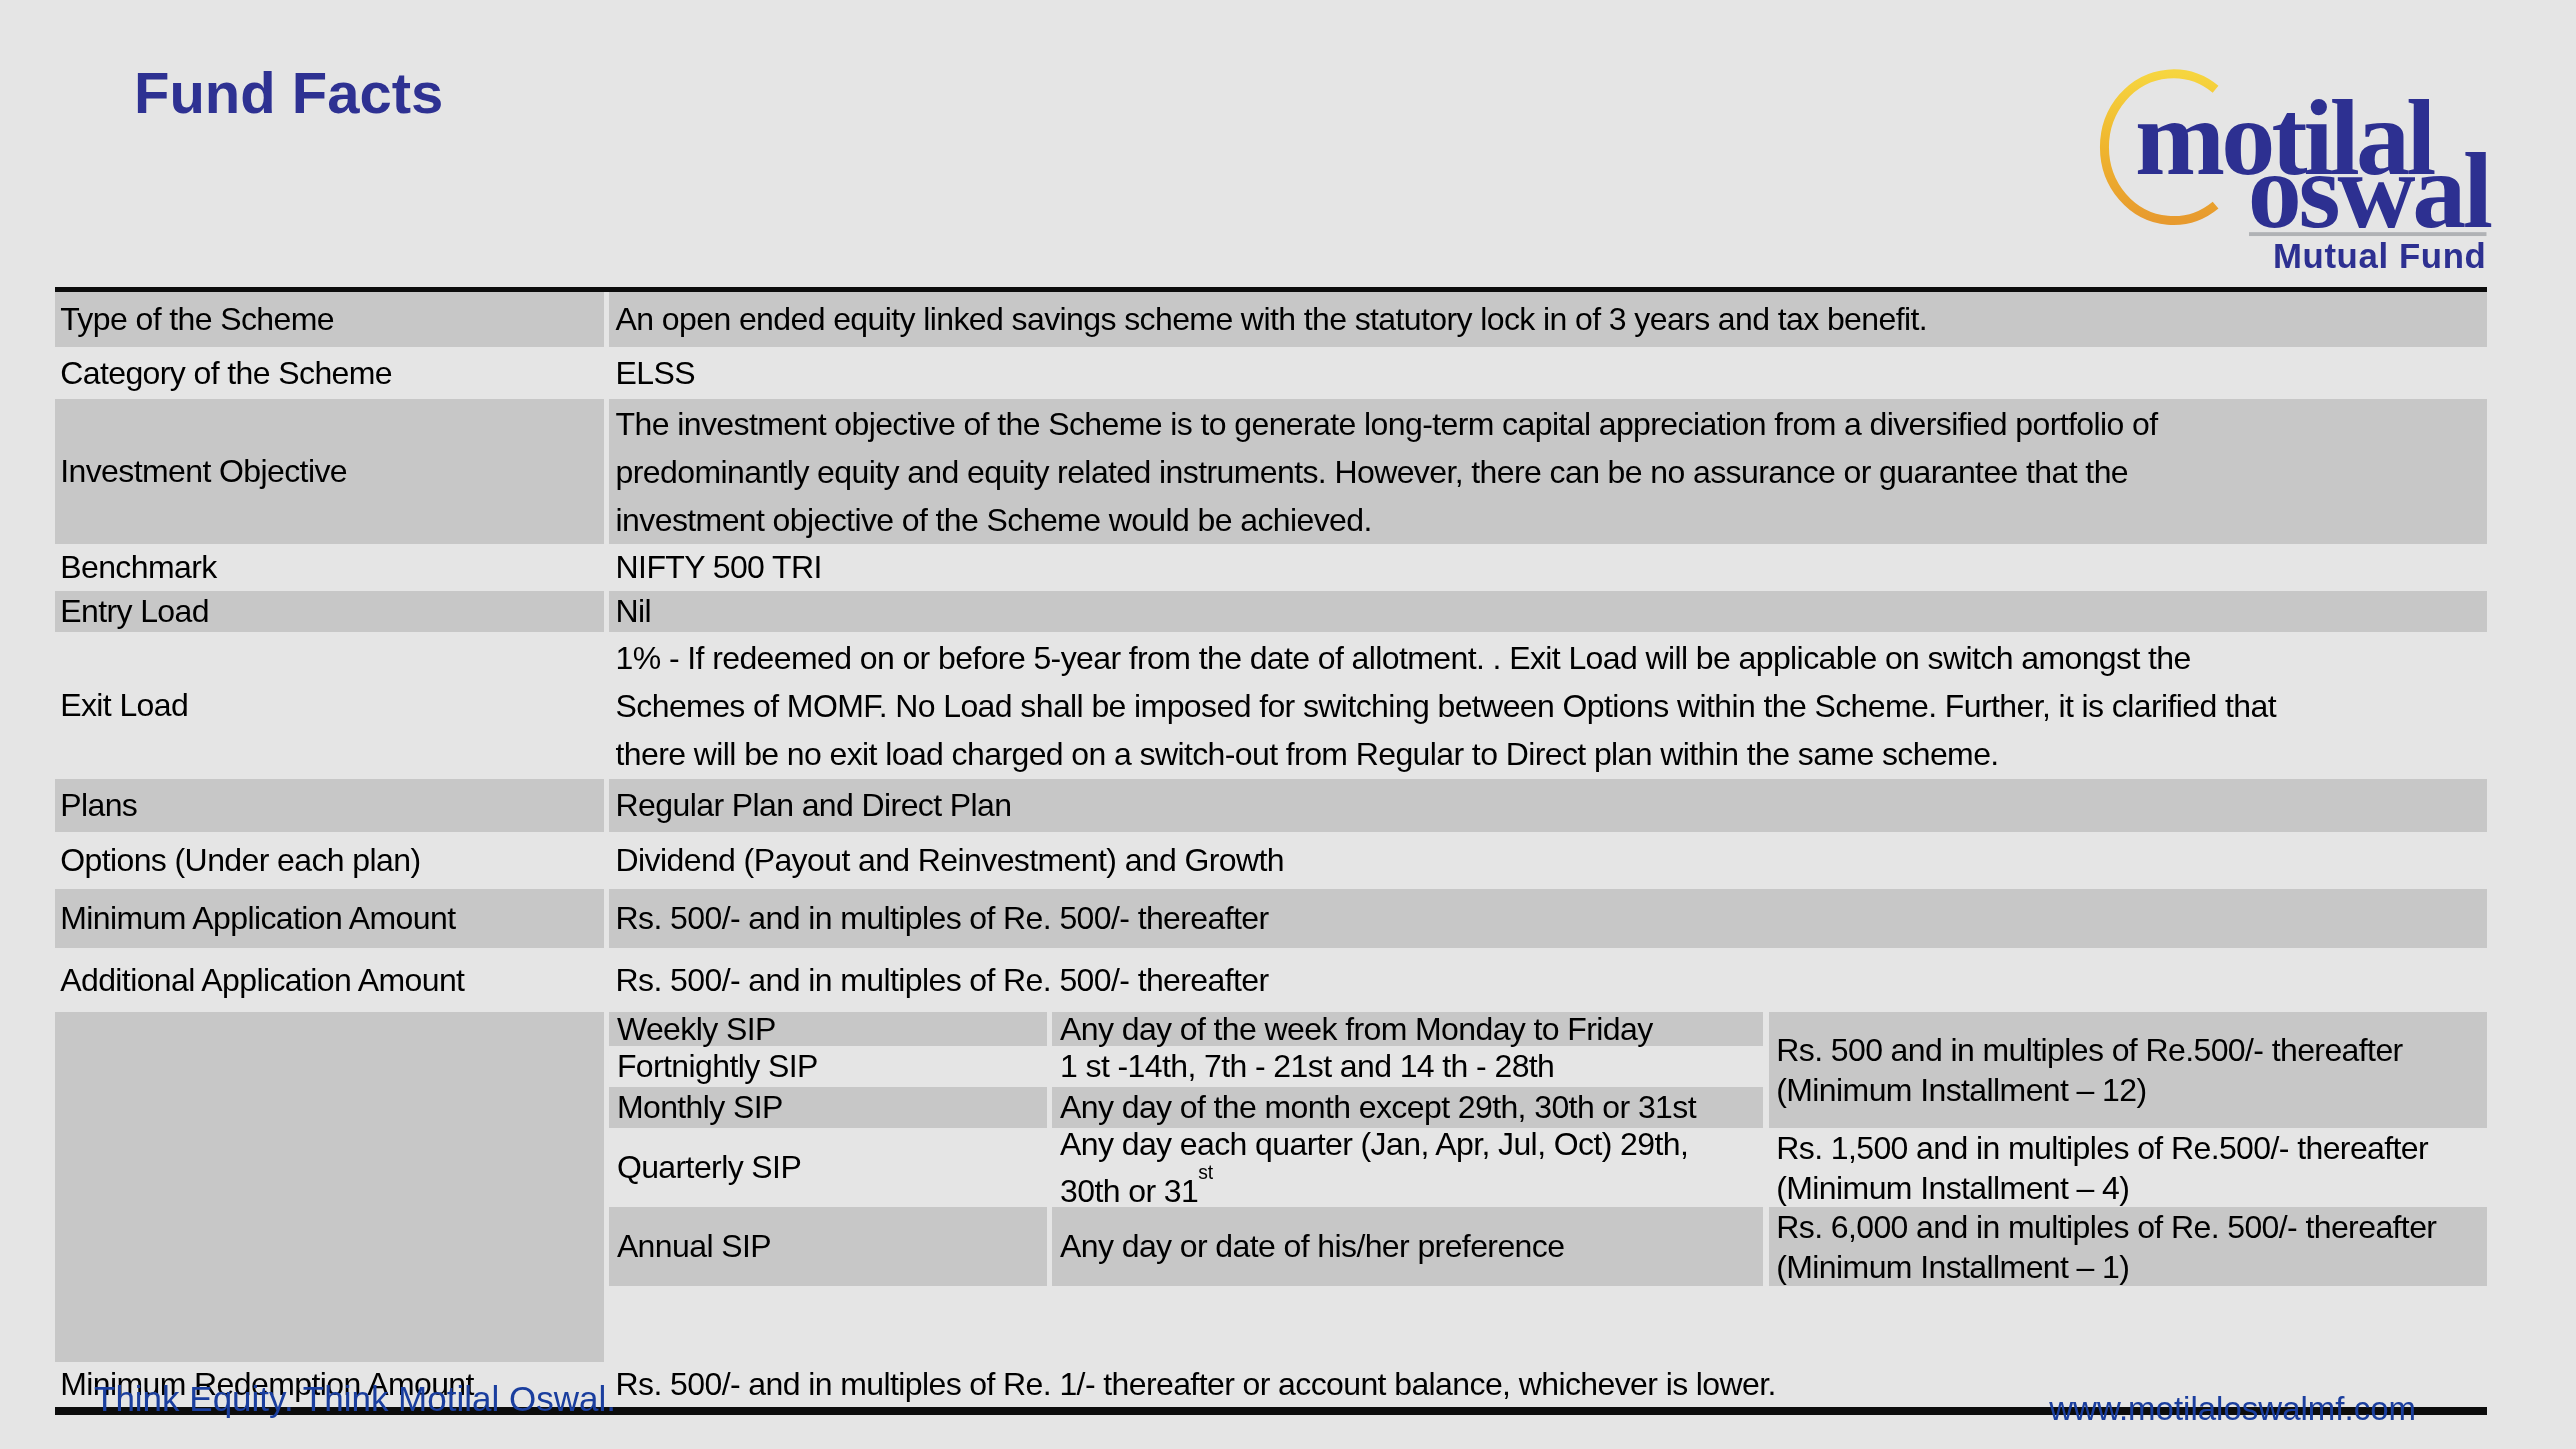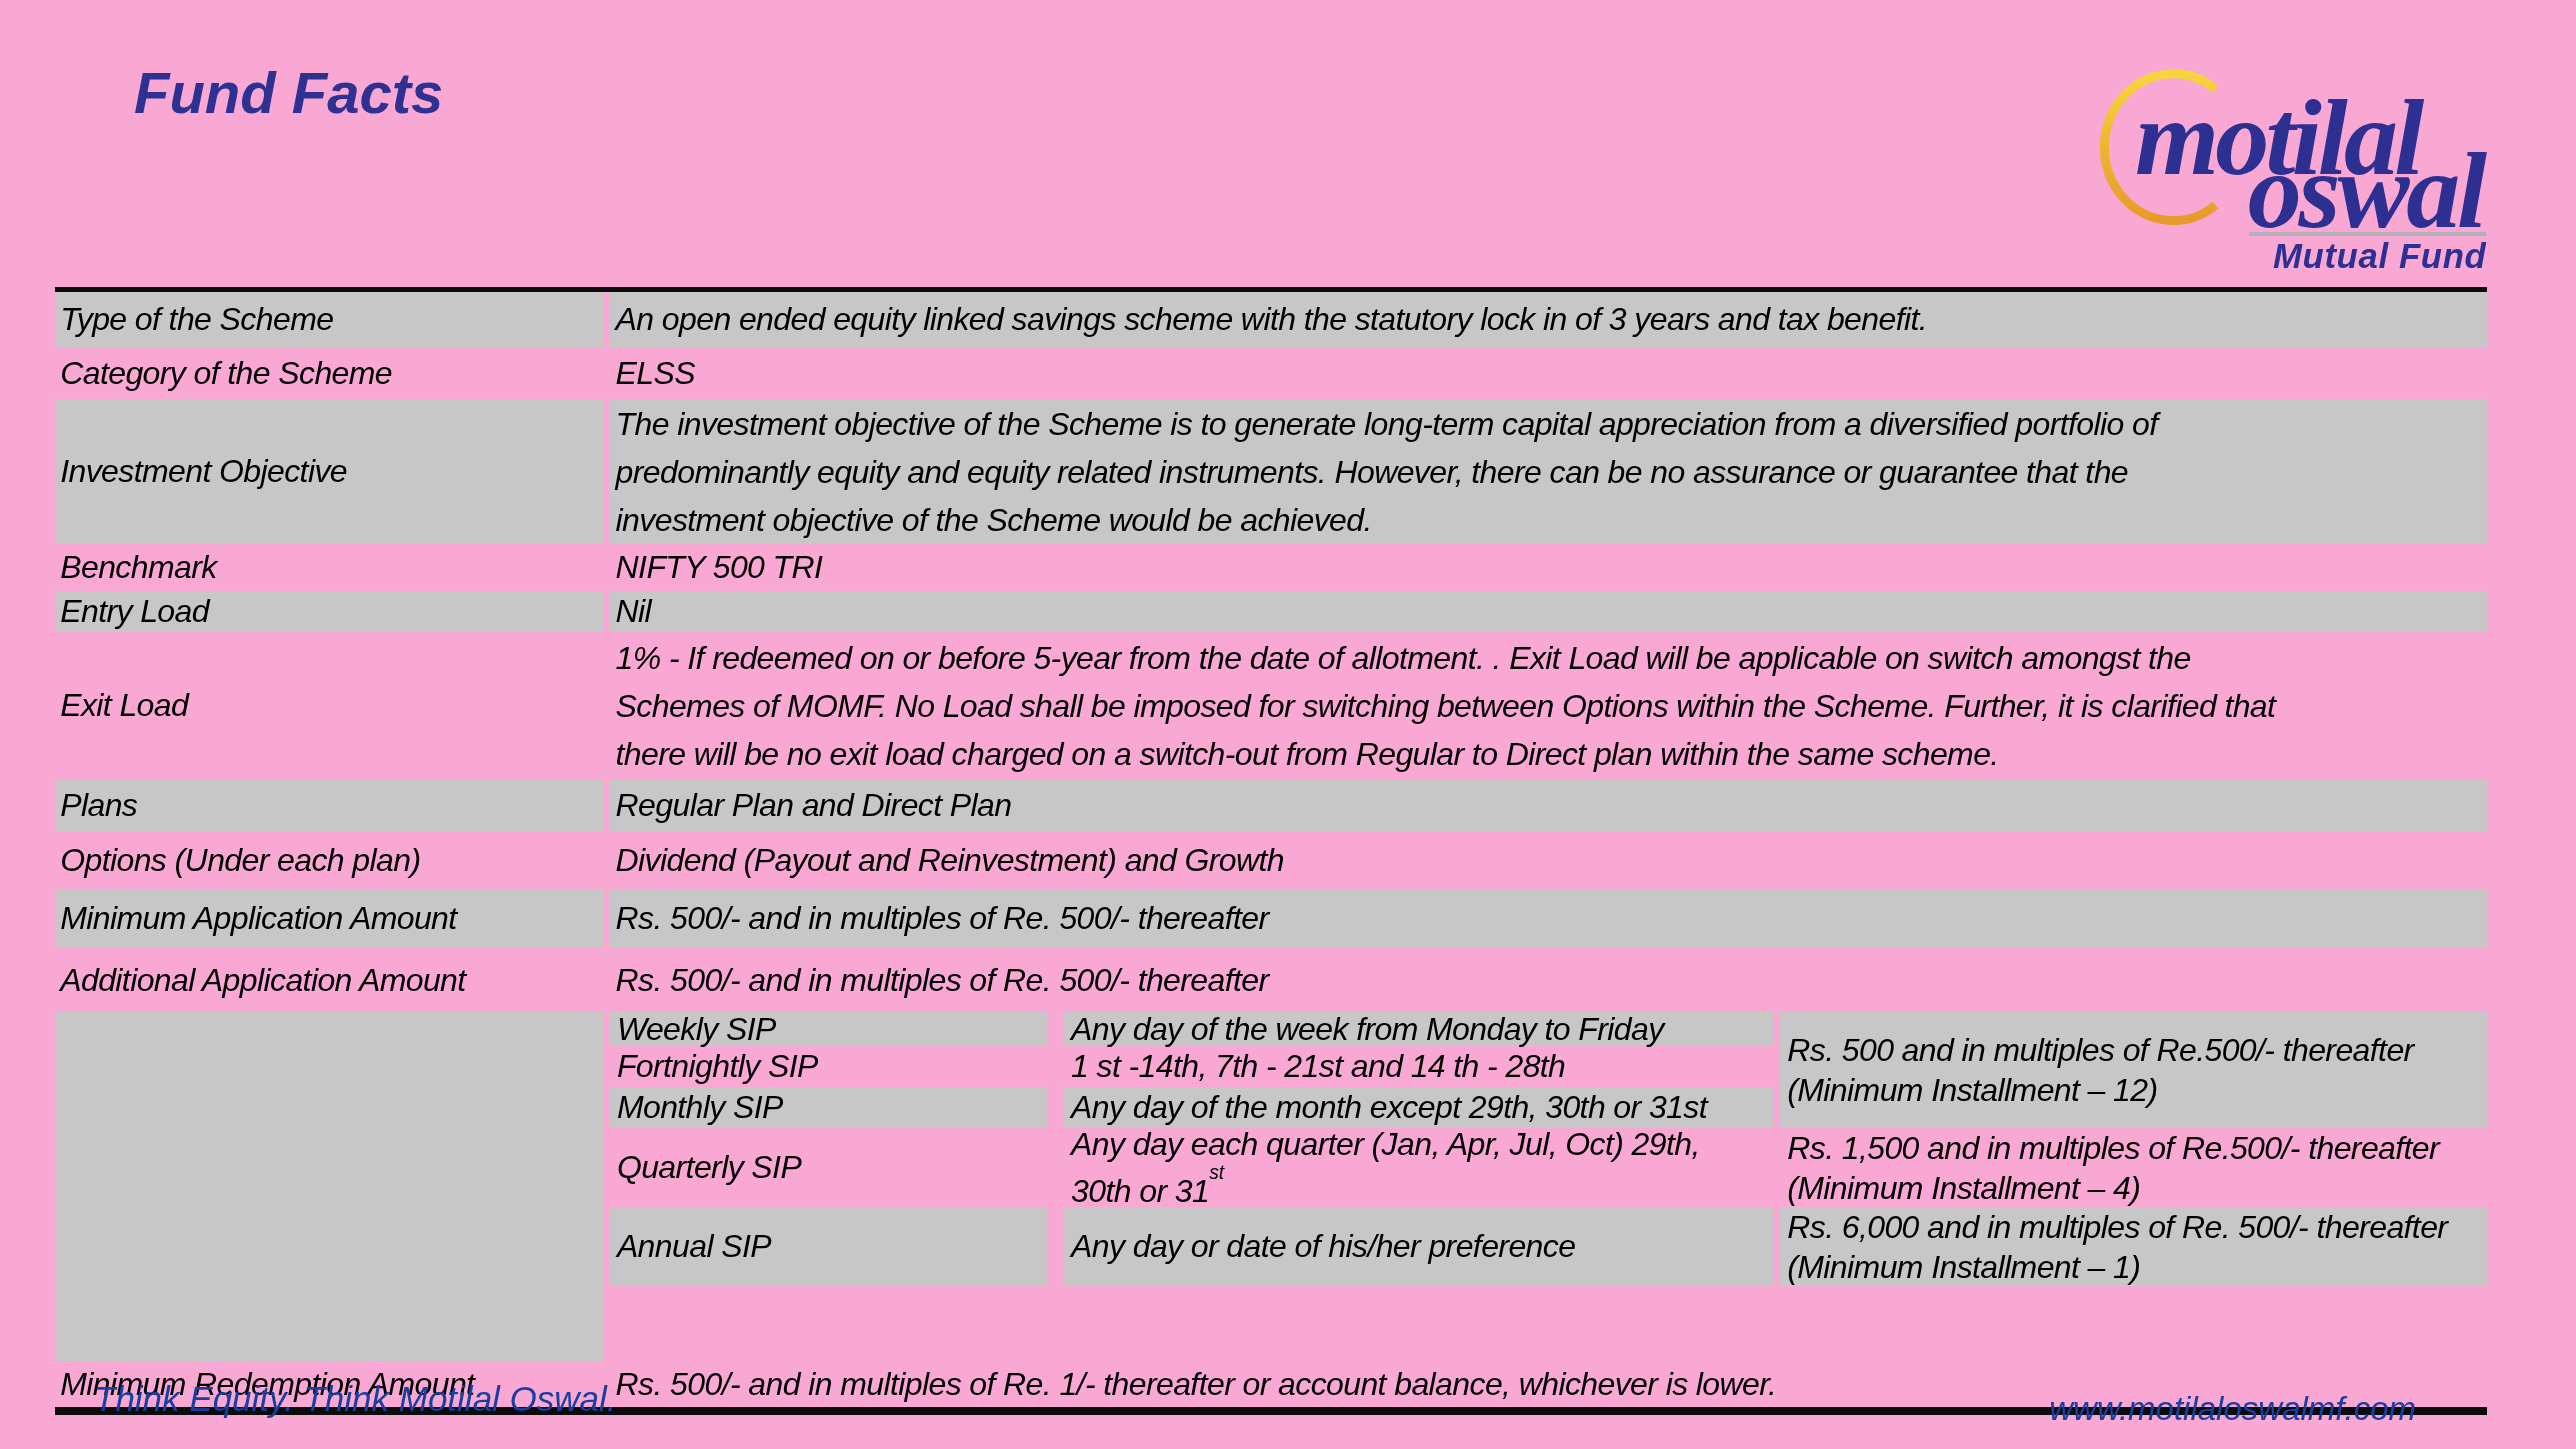--- a/index.html
+++ b/index.html
@@ -1,24 +1,23 @@
 <!DOCTYPE html>
 <html style="font-size:10.3px"><head>
 <meta charset="utf-8">
 <style>
   html,body{margin:0;padding:0;background:#ffffff;}
   .page{
     position:relative;
     width:2576px;
     height:1449px;
-    background:#f9a8d4;
+    background:#e5e5e5;
     font-family:"Liberation Sans", sans-serif;
     color:#000000;
     overflow:hidden;
-    font-style:italic;
   }
   .page-title{
     position:absolute;
     left:134px;
     top:59px;
     font-size:58px;
     font-weight:600;
     color:#2E3192;
     letter-spacing:0px;
   }
@@ -56,21 +55,21 @@
   .h-plans{height:53px;}
   .h-options{height:57px;}
   .h-minapp{height:59px;}
   .h-addapp{height:64px;}
   .h-minred{height:45px;}
   
   .sip-block{display:flex;column-gap:5.2px;height:350px;}
   .sip-label-cell{width:549px;min-width:549px;}
   .sip-col{display:flex;flex-direction:column;}
   .sip-names{width:438px;min-width:438px;}
-  .sip-descs{width:711px;min-width:711px;margin-left:11px;}
+  .sip-descs{width:711px;min-width:711px;}
   .sip-amounts{flex:1;}
   .sip-cell{box-sizing:border-box;display:flex;align-items:center;padding-left:7.7px;}
   .sip-h1{height:34px;}
   .sip-h2{height:41px;}
   .sip-h3{height:41px;}
   .sip-h4{height:79px;}
   .sip-h5{height:79px;}
   .amt-h1{height:116px;}
   .sip-cell .two-line{display:block;line-height:40px;}
   sup.ord{font-size:19.3px;position:relative;top:-11.6px;letter-spacing:0;}

